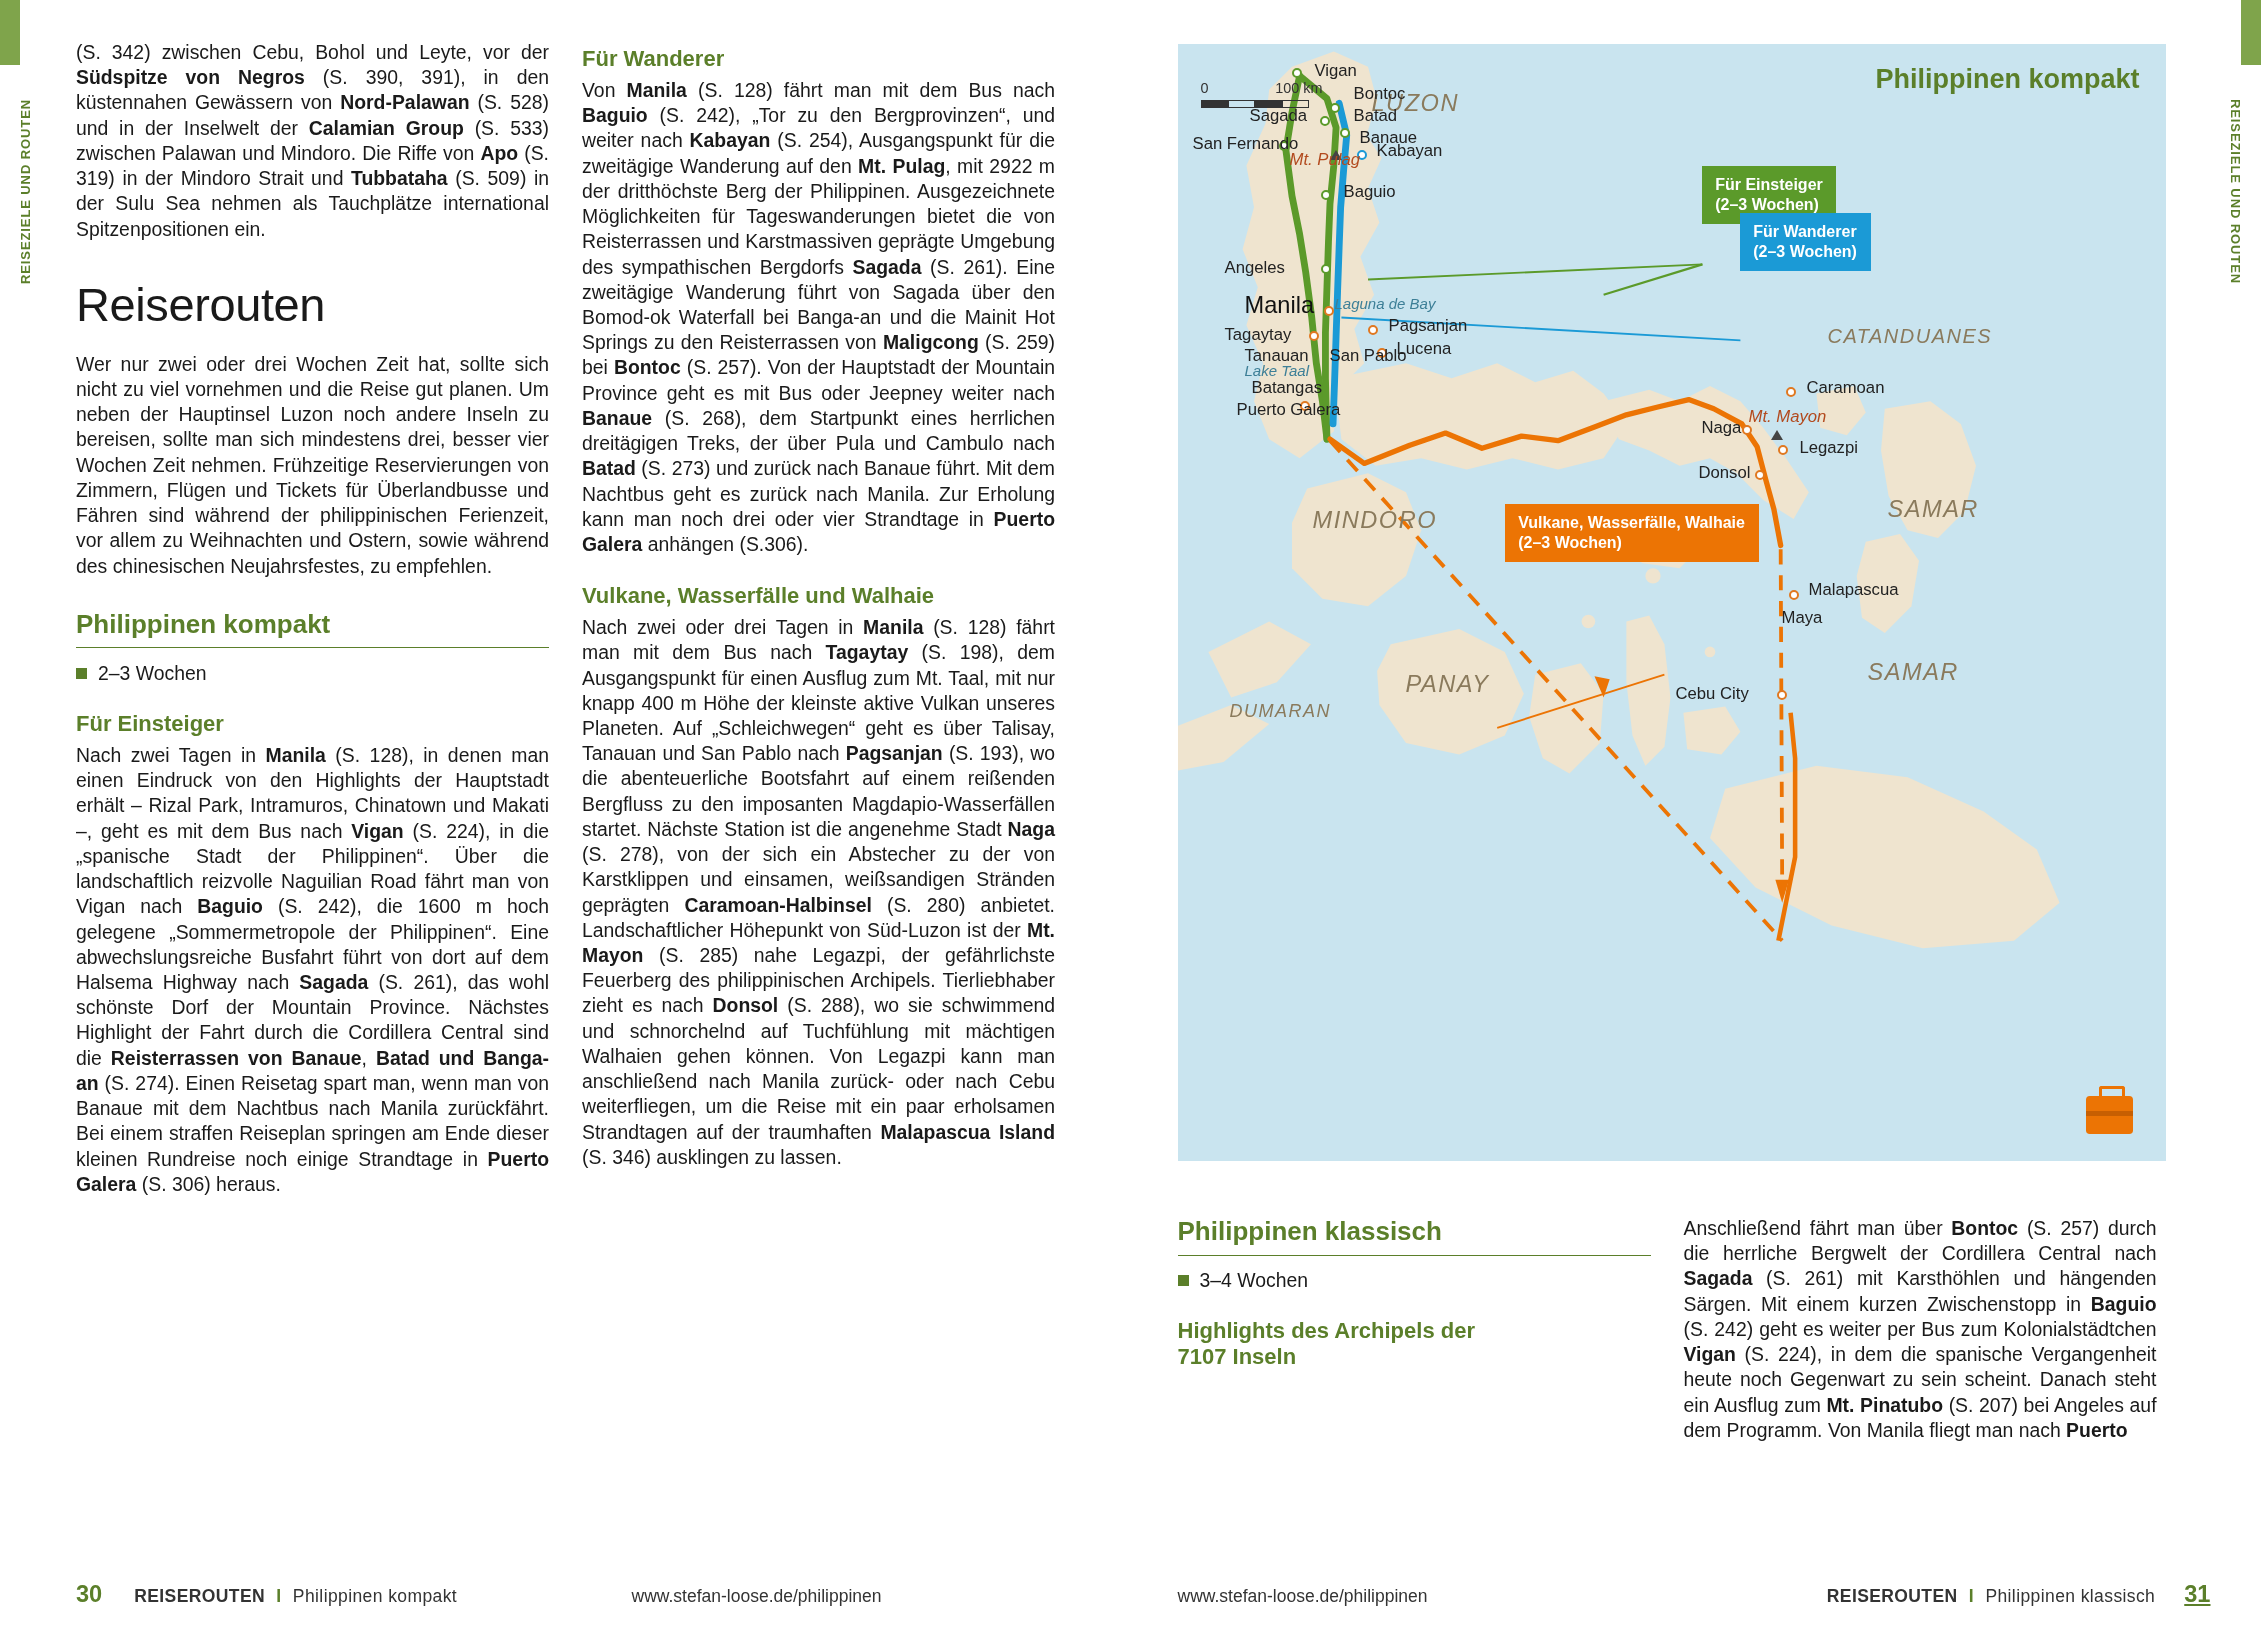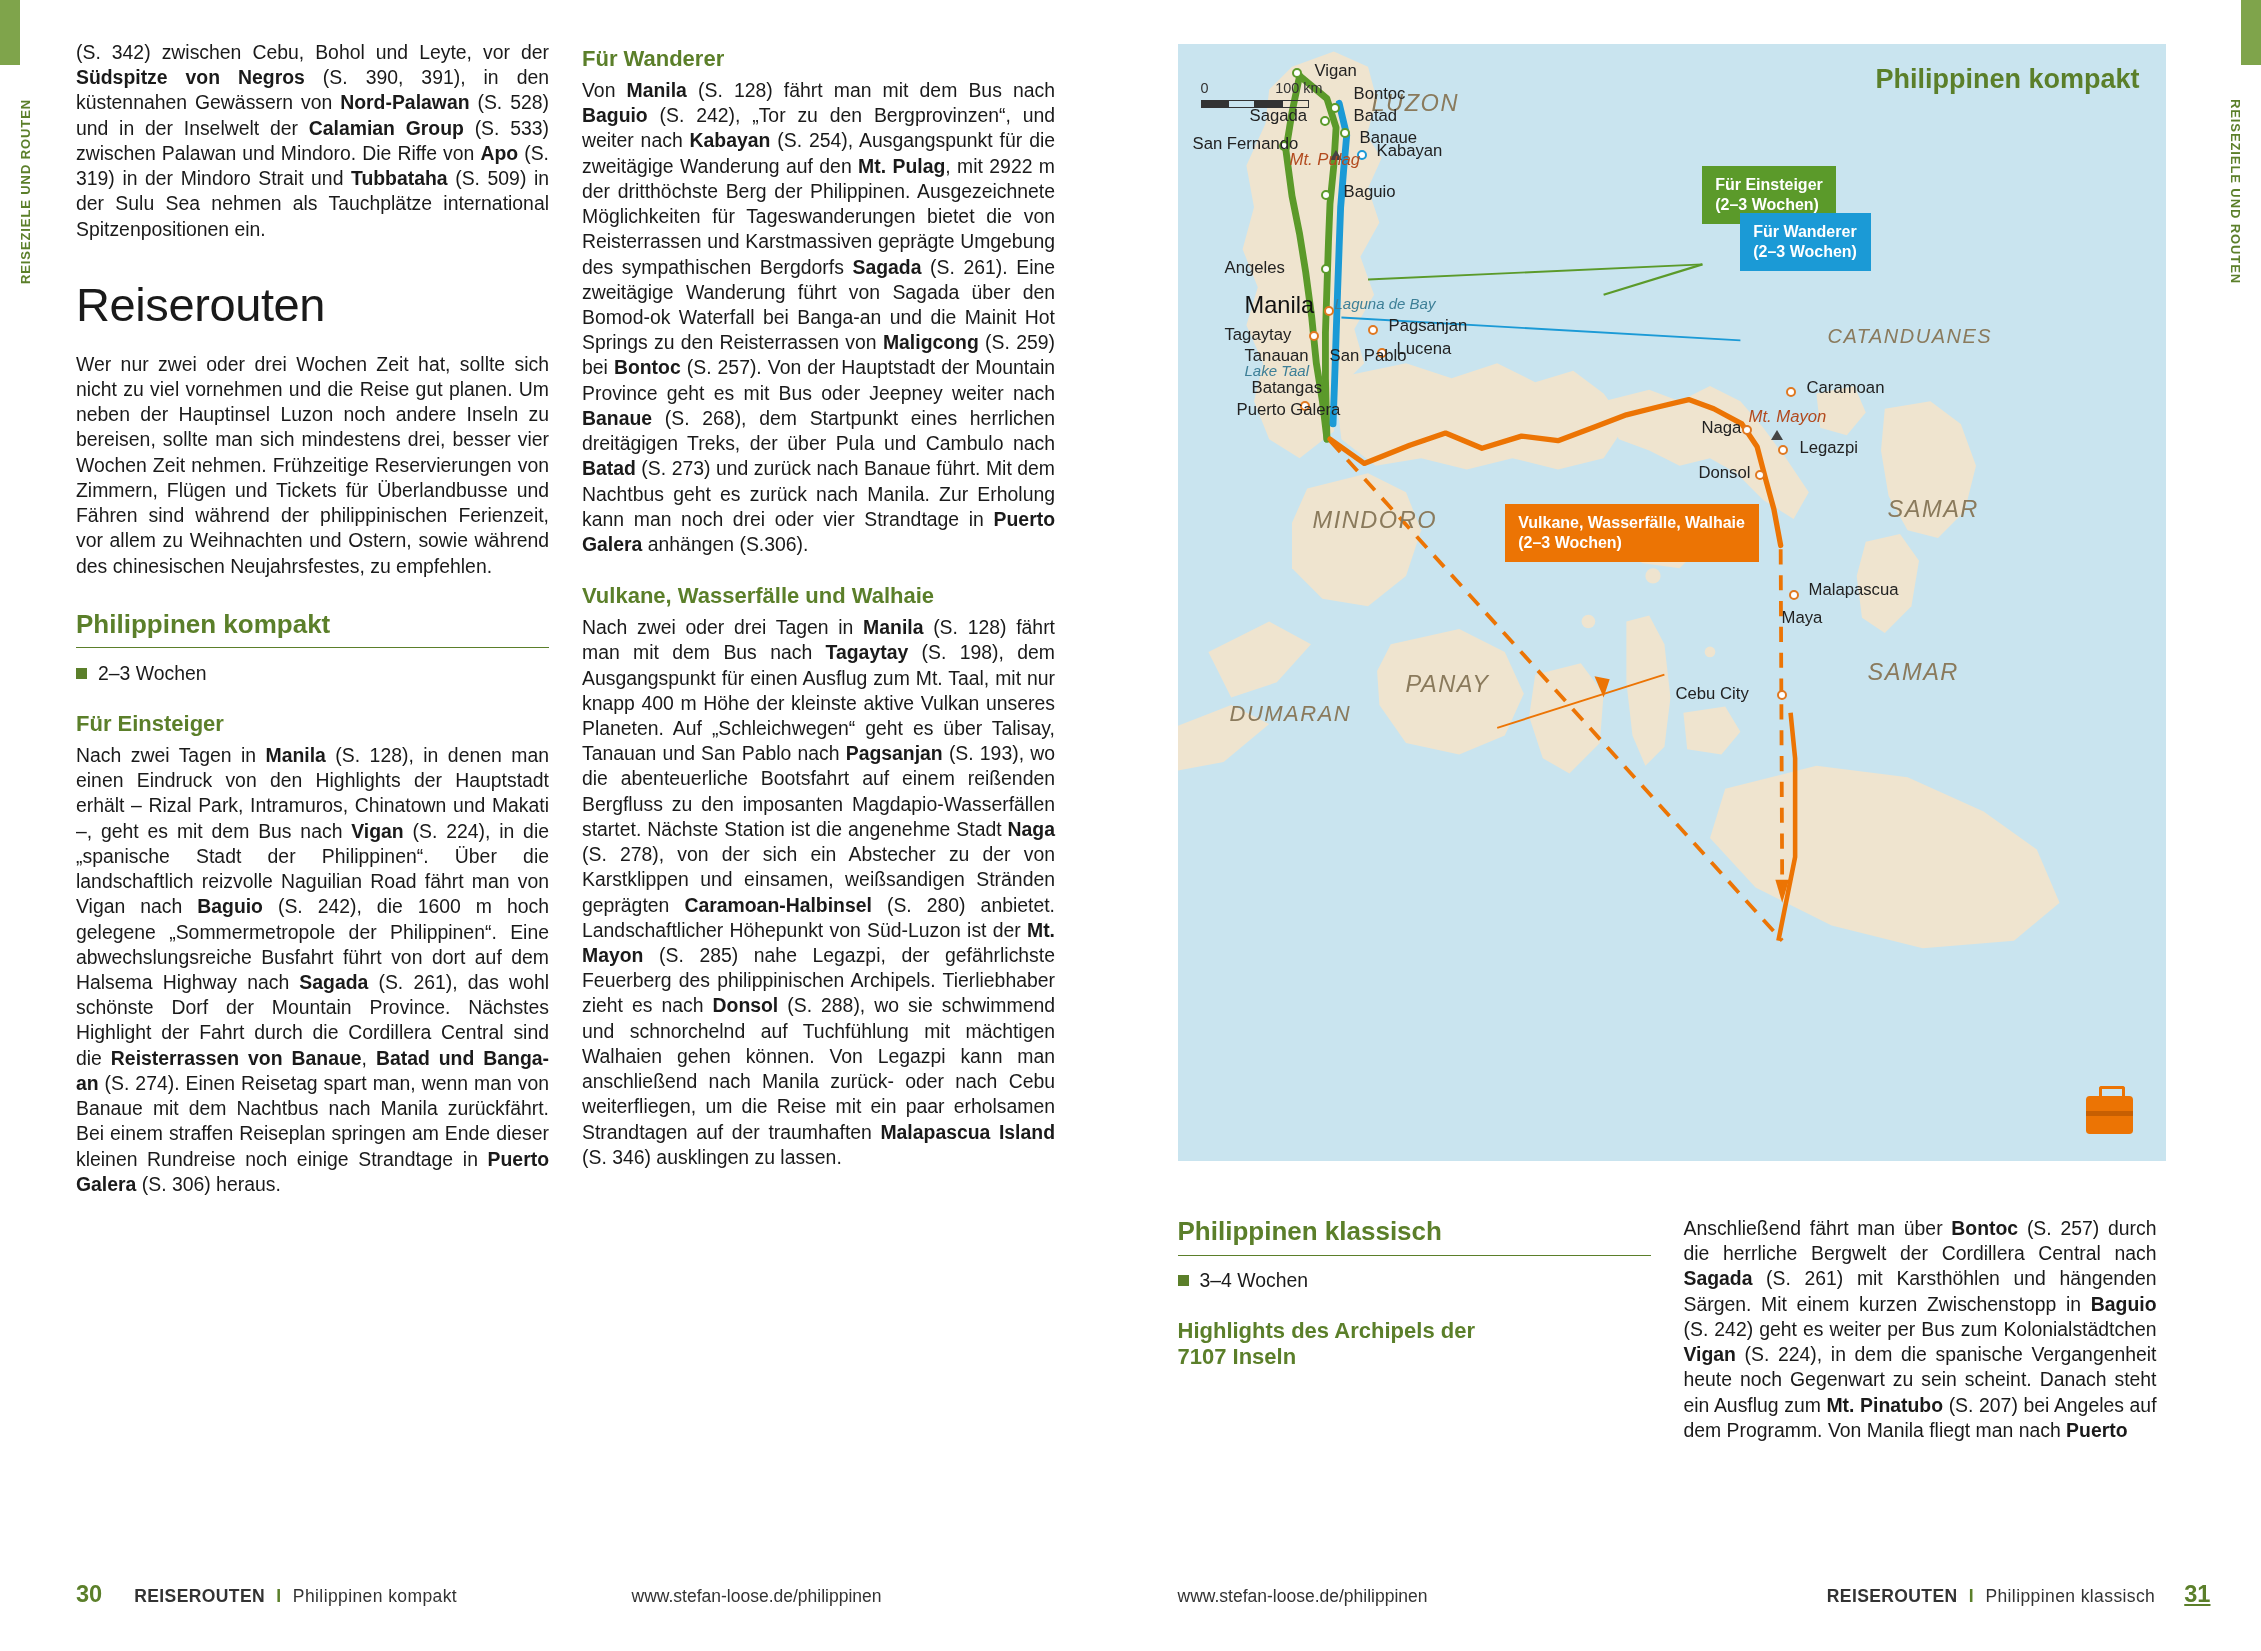--- a/index.html
+++ b/index.html
@@ -254,21 +254,21 @@
       </div>
 
       <div class="title-map">Philippinen kompakt</div>
 
       <div class="maplabel region" style="left:194px; top:46px;">LUZON</div>
       <div class="maplabel region" style="left:650px; top:281px; font-size:20px;">CATANDUANES</div>
       <div class="maplabel region" style="left:135px; top:463px;">MINDORO</div>
       <div class="maplabel region" style="left:710px; top:452px;">SAMAR</div>
       <div class="maplabel region" style="left:228px; top:627px;">PANAY</div>
       <div class="maplabel region" style="left:690px; top:615px;">SAMAR</div>
-      <div class="maplabel region" style="left:52px; top:657px; font-size:22px;">DUMARAN</div>
+      <div class="maplabel region" style="left:52px; top:657px; font-size:18px;">DUMARAN</div>
 
       <div class="dot green" style="left:114px; top:24px;"></div>
       <div class="maplabel city" style="left:137px; top:16.7px;">Vigan</div>
 
       <div class="dot green" style="left:152px; top:59px;"></div>
       <div class="maplabel city" style="left:176px; top:40px;">Bontoc</div>
 
       <div class="maplabel city" style="left:176px; top:62px;">Batad</div>
       <div class="dot green" style="left:142px; top:72px;"></div>
       <div class="maplabel city" style="left:72px; top:62px;">Sagada</div>

